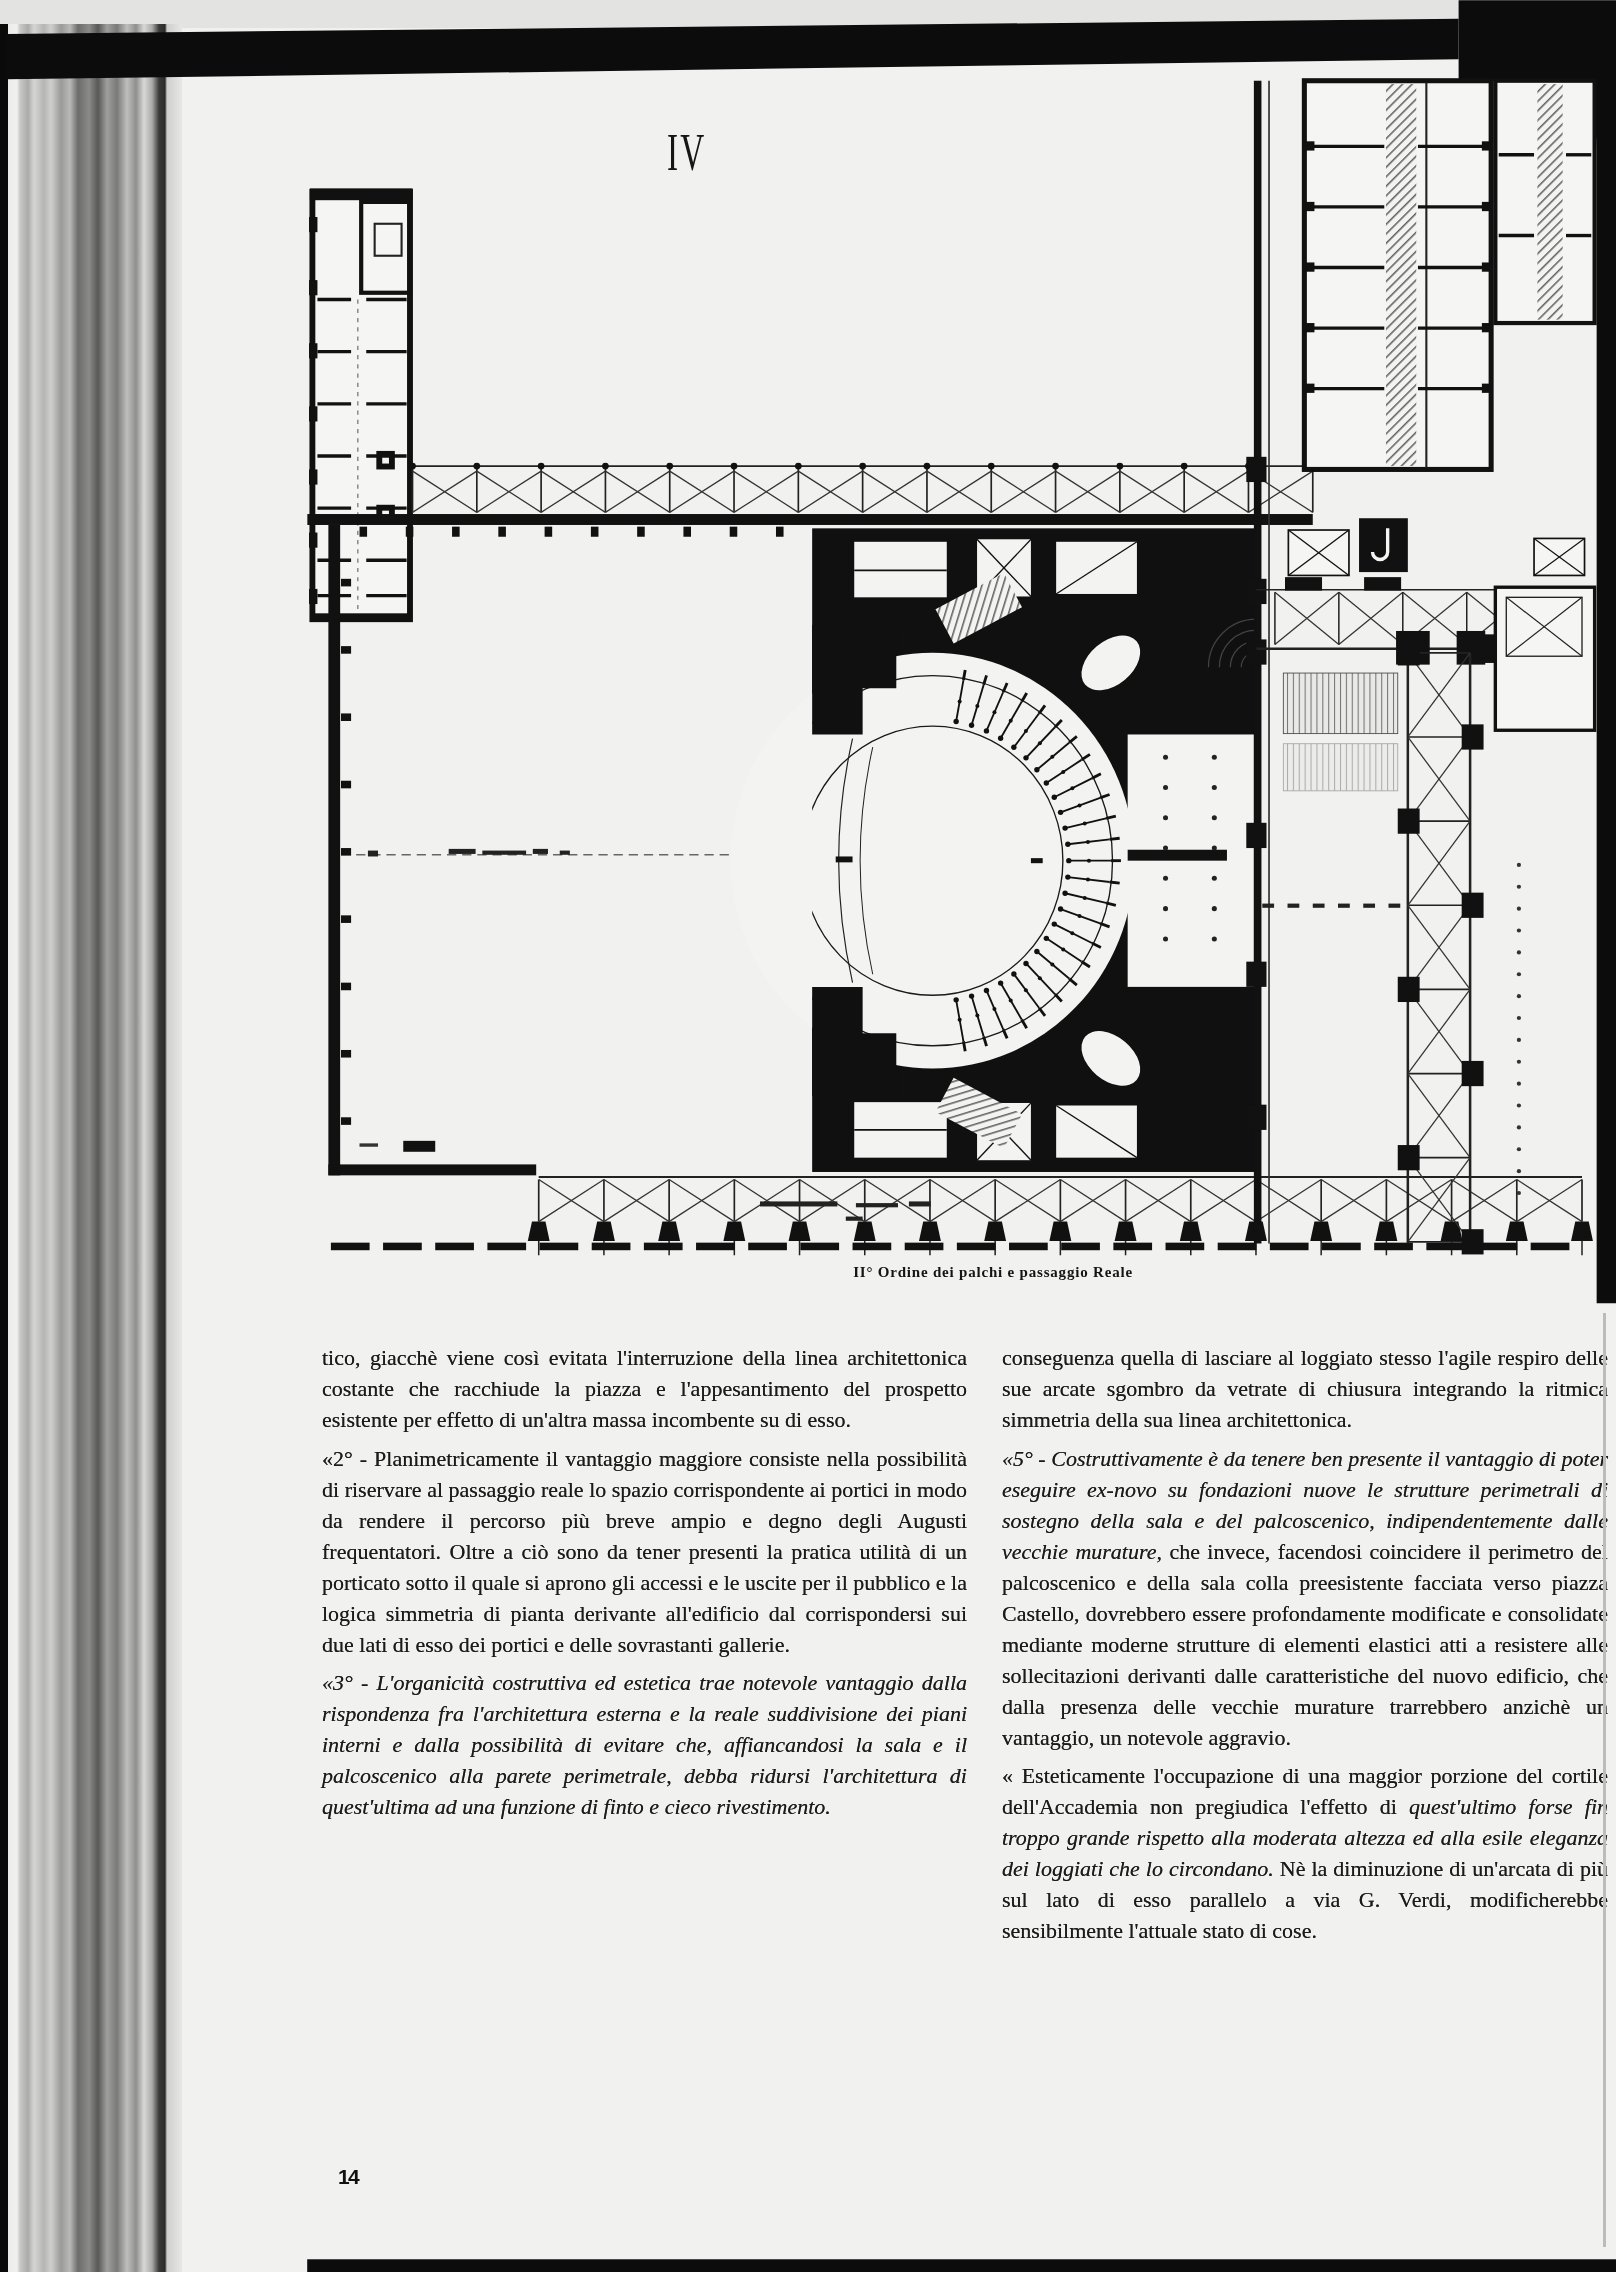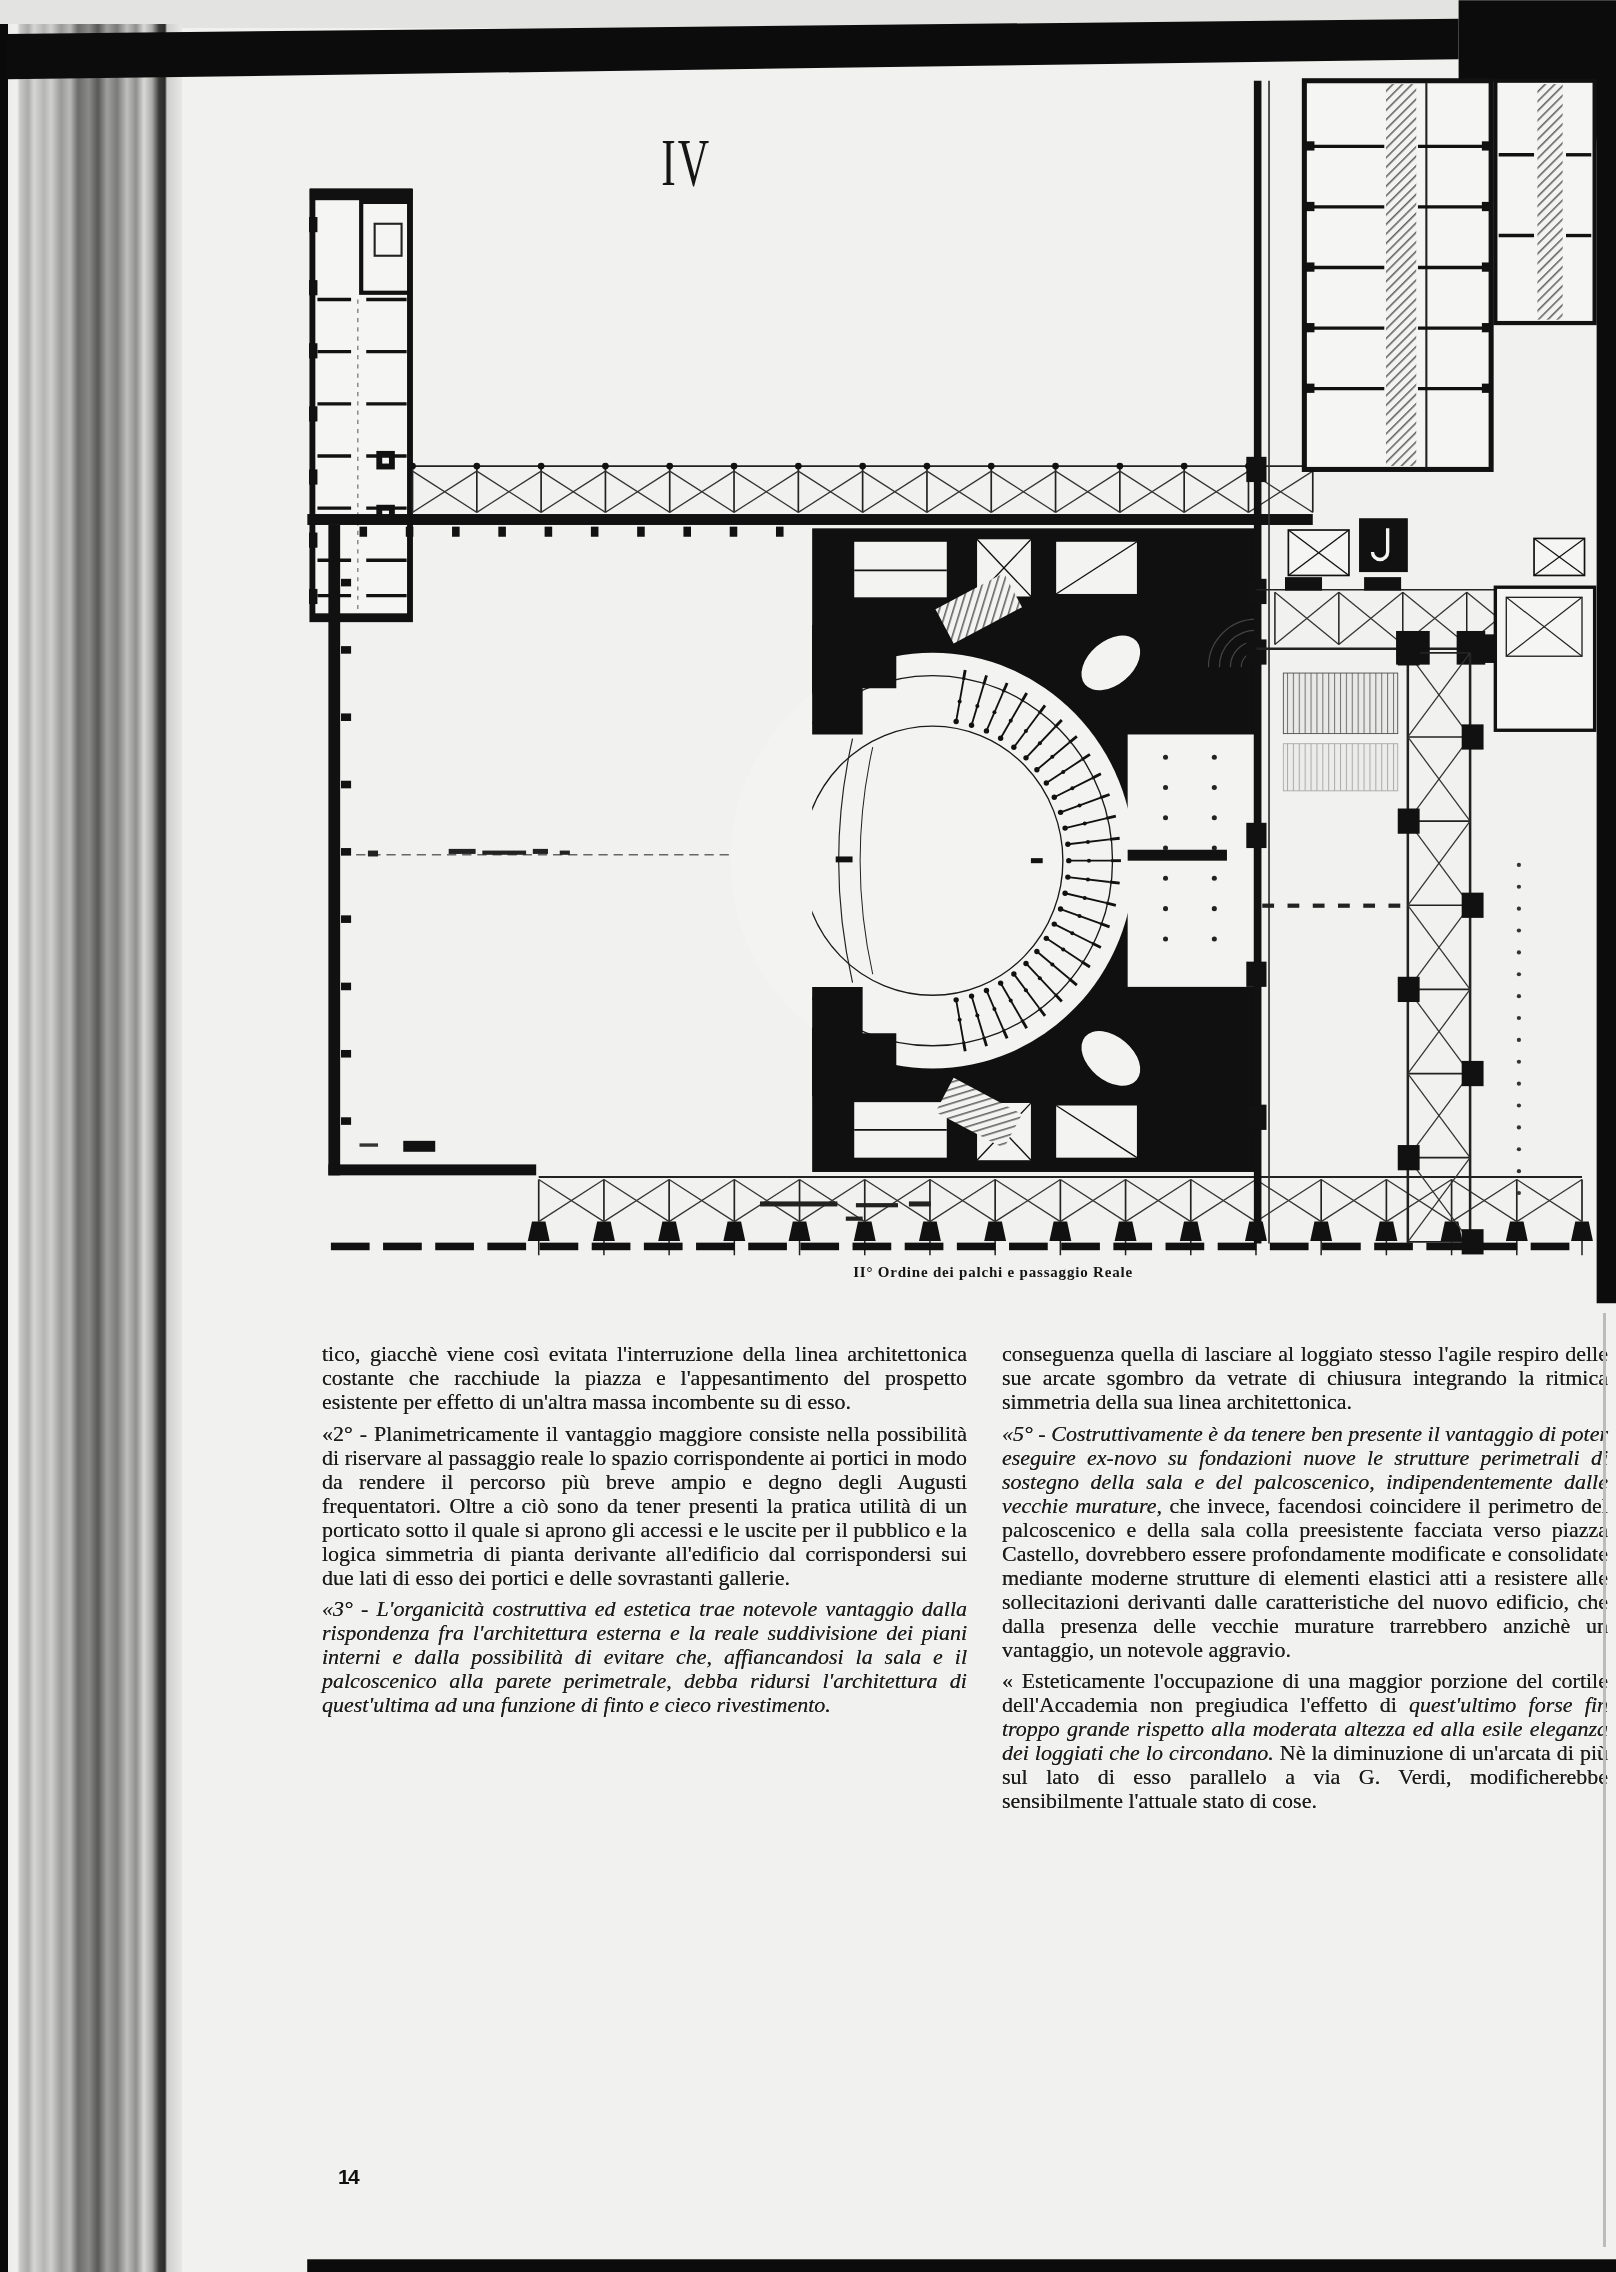--- a/index.html
+++ b/index.html
@@ -9,32 +9,32 @@
   
   .top-strip{left:0;top:0;width:1616px;height:28px;background:#e3e3e1;}
   .gutter{left:0;top:23.6px;width:182px;height:2249px;background:
     linear-gradient(90deg,
       #0a0a0a 0,#0a0a0a 7.6px,#ececea 7.6px,#f0f0ee 17px,#c9c9c7 20px,#ababa9 28px,
       #d5d5d3 34px,#b5b5b3 44px,#cfcfcd 51px,#9a9a98 61px,#b9b9b7 70px,#6c6c6a 78px,
       #8a8a88 89px,#585856 98px,#9f9f9d 107px,#7a7a78 117px,#bfbfbd 127px,#8f8f8d 136px,
       #d8d8d6 144px,#ababa9 152px,#3a3a38 159px,#2b2b29 165px,#cfcfcd 167px,#e7e7e5 182px);}
   .artifacts-svg{left:0;top:0;width:1616px;height:2273px;pointer-events:none;}
   
-  .fig-number{left:640px;top:123px;width:93px;text-align:center;font-size:68px;
+  .fig-number{left:640px;top:123px;width:93px;text-align:center;font-size:52px;
       color:#161616;font-family:"Liberation Serif",serif;}
   .fig-number span{display:inline-block;transform:scaleX(.64);letter-spacing:3.4px;}
   
   .plan{left:307px;top:74px;width:1309px;height:1188px;}
   
   .caption{left:791px;top:1264px;width:404px;text-align:center;
       font-family:Liberation Serif, serif;font-weight:bold;font-size:15px;
       letter-spacing:0.8px;color:#141414;}
   
   .columns{left:322px;top:1342px;width:1286px;display:flex;gap:35px;}
-  .col{color:#1b1b1b;font-size:22px;line-height:24px;text-align:justify;
+  .col{color:#1b1b1b;font-size:22px;line-height:31px;text-align:justify;
       text-shadow:0 0 0.5px rgba(10,10,10,.75);}
   .col.left{width:645px;}
   .col.right{width:606px;}
   .col p{margin:0 0 7.6px 0;}
   .col .it{font-style:italic;}
   .page-number{left:338px;top:2165px;font-size:21px;font-weight:bold;color:#111;
       font-family:Liberation Sans, sans-serif;letter-spacing:-1.7px;}
   .edge-line{left:1603px;top:1313px;width:2.5px;height:934px;background:#bcbcba;}
 </style>
 </head>

